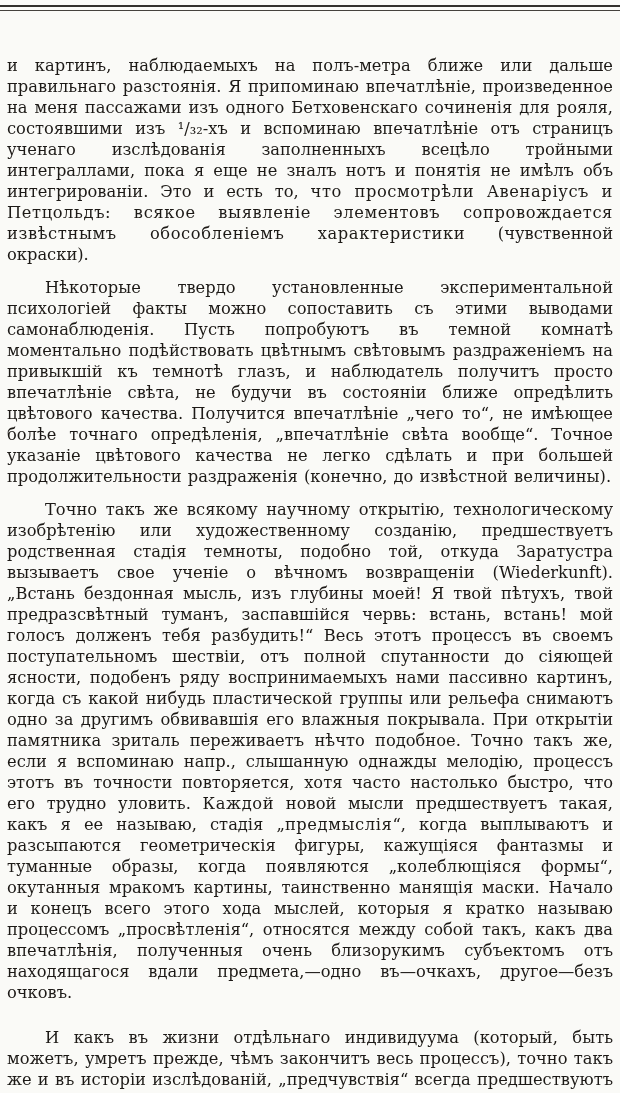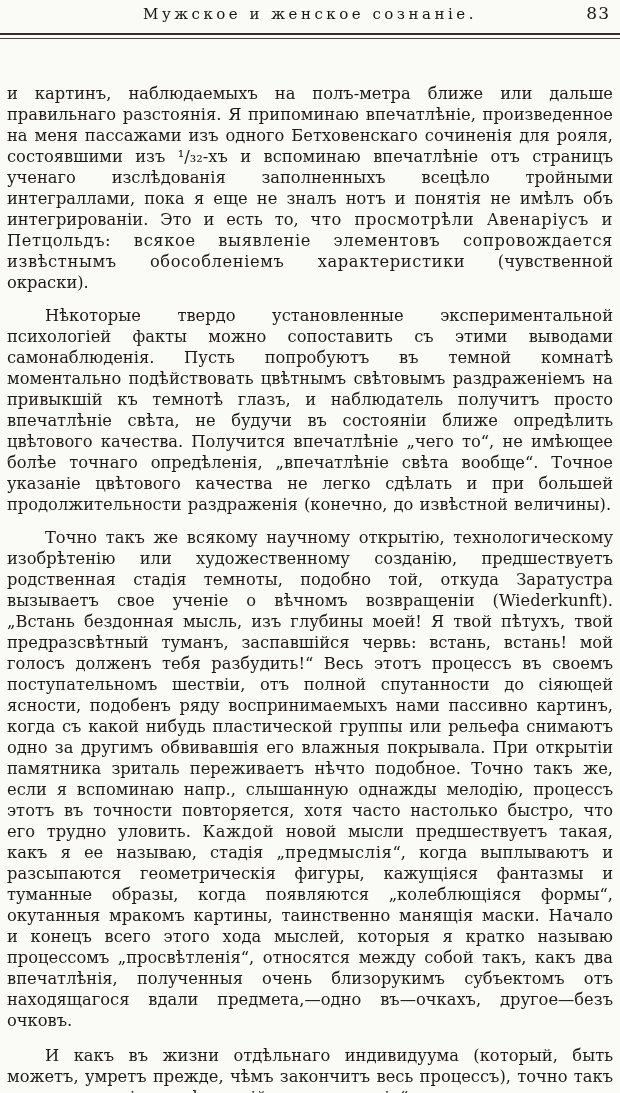--- a/index.html
+++ b/index.html
@@ -44,33 +44,29 @@
     line-height: 21px;
     text-align: justify;
     color: #1d1a17;
     word-spacing: 1px;
   }
   .page-body p {
     margin: 0 0 12px 0;
   }
   .page-body p.indent { text-indent: 38px; }
   .page-body p:nth-of-type(2) { }
-  .page-body p:nth-of-type(3) { margin-bottom: 14px; }
+  .page-body p:nth-of-type(3) { margin-bottom: 24px; }
   .it {
     letter-spacing: 0.6px;
   }
 </style>
 </head>
 <body>
 
 <div class="page">
-  <div class="header">
-    <span class="running-title">Мужское и женское сознаніе.</span>
-    <span class="page-number">83</span>
-  </div>
   <div class="header-rule"></div>
   <div class="page-body" id="page-body">
       <p><span>и картинъ, наблюдаемыхъ на полъ-метра ближе или дальше правильнаго разстоянія. Я припоминаю впечатлѣніе, произведенное на меня пассажами изъ одного Бетховенскаго сочиненія для рояля, состоявшими изъ ¹/₃₂-хъ и вспоминаю впечатлѣніе отъ страницъ ученаго изслѣдованія заполненныхъ всецѣло тройными интеграллами, пока я еще не зналъ нотъ и понятія не имѣлъ объ интегрированіи. Это и есть то, </span><span class="it">что просмотрѣли Авенаріусъ и Петцольдъ: всякое выявленіе элементовъ сопровождается извѣстнымъ обособленіемъ характеристики</span><span> (чувственной окраски).</span></p>
       <p class="indent"><span>Нѣкоторые твердо установленные экспериментальной психологіей факты можно сопоставить съ этими выводами самонаблюденія. Пусть попробуютъ въ темной комнатѣ моментально подѣйствовать цвѣтнымъ свѣтовымъ раздраженіемъ на привыкшій къ темнотѣ глазъ, и наблюдатель получитъ просто впечатлѣніе свѣта, не будучи въ состояніи ближе опредѣлить цвѣтового качества. Получится впечатлѣніе „чего то“, не имѣющее болѣе точнаго опредѣленія, „впечатлѣніе свѣта вообще“. Точное указаніе цвѣтового качества не легко сдѣлать и при большей продолжительности раздраженія (конечно, до извѣстной величины).</span></p>
       <p class="indent"><span>Точно такъ же всякому научному открытію, технологическому изобрѣтенію или художественному созданію, предшествуетъ родственная стадія темноты, подобно той, откуда Заратустра вызываетъ свое ученіе о вѣчномъ возвращеніи (Wiederkunft). „Встань бездонная мысль, изъ глубины моей! Я твой пѣтухъ, твой предразсвѣтный туманъ, заспавшійся червь: встань, встань! мой голосъ долженъ тебя разбудить!“ Весь этотъ процессъ въ своемъ поступательномъ шествіи, отъ полной спутанности до сіяющей ясности, подобенъ ряду воспринимаемыхъ нами пассивно картинъ, когда съ какой нибудь пластической группы или рельефа снимаютъ одно за другимъ обвивавшія его влажныя покрывала. При открытіи памятника зриталь переживаетъ нѣчто подобное. Точно такъ же, если я вспоминаю напр., слышанную однажды мелодію, процессъ этотъ въ точности повторяется, хотя часто настолько быстро, что его трудно уловить. </span><span class="it">Каждой</span><span> новой мысли предшествуетъ такая, какъ я ее называю, стадія „</span><span class="it">предмыслія</span><span>“, когда выплываютъ и разсыпаются геометрическія фигуры, кажущіяся фантазмы и туманные образы, когда появляются „колеблющіяся формы“, окутанныя мракомъ картины, таинственно манящія маски. Начало и конецъ всего этого хода мыслей, которыя я кратко называю процессомъ „просвѣтленія“, относятся между собой такъ, какъ два впечатлѣнія, полученныя очень близорукимъ субъектомъ отъ находящагося вдали предмета,—одно въ—очкахъ, другое—безъ очковъ.</span></p>
       <p class="indent"><span>И какъ въ жизни отдѣльнаго индивидуума (который, быть можетъ, умретъ прежде, чѣмъ закончитъ весь процессъ), точно такъ же и въ исторіи изслѣдованій, „предчувствія“ всегда предшествуютъ ясному познанію. Это тотъ же процессъ просвѣтленія, распредѣленный на цѣлыя поколѣнія. Пусть вспомнятъ напр., о безчисленныхъ предвосхищеніяхъ у грековъ и въ болѣе новое время теорій Ламарко и Дарвина, за которыя „предвозвѣстники“ ихъ чрезмѣрно восхваляются, о предшественникахъ Роберта Майера и Гельмгольца, о тѣхъ случаяхъ, когда Гёте и Леонардо да Винчи, — правда, быть можетъ, разносторонніе люди, — предвосхитили</span></p>
     </div>
 </div>
 
 </body></html>

